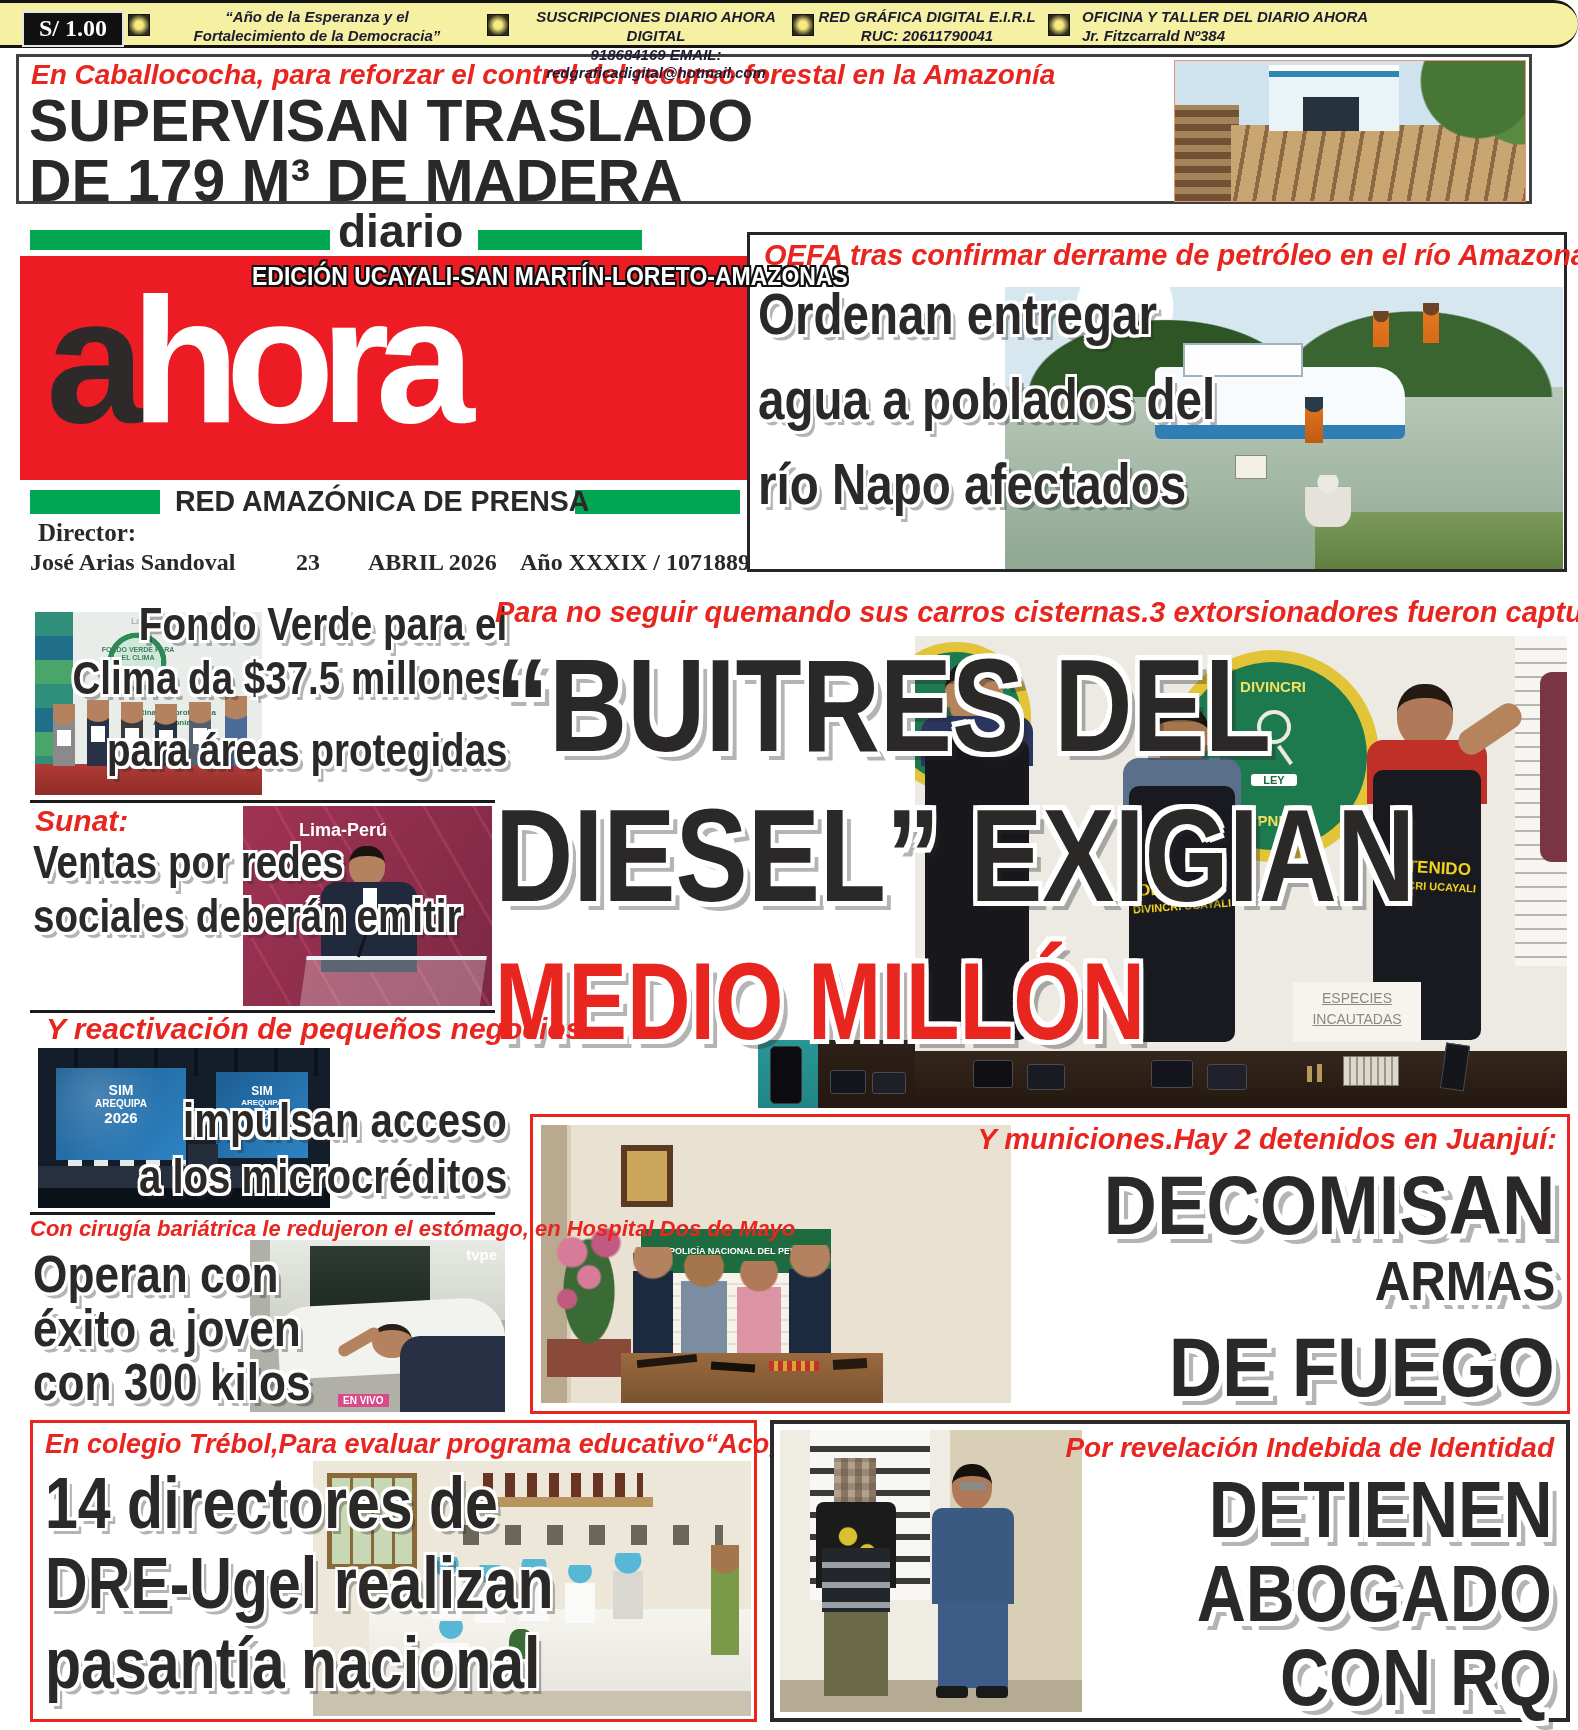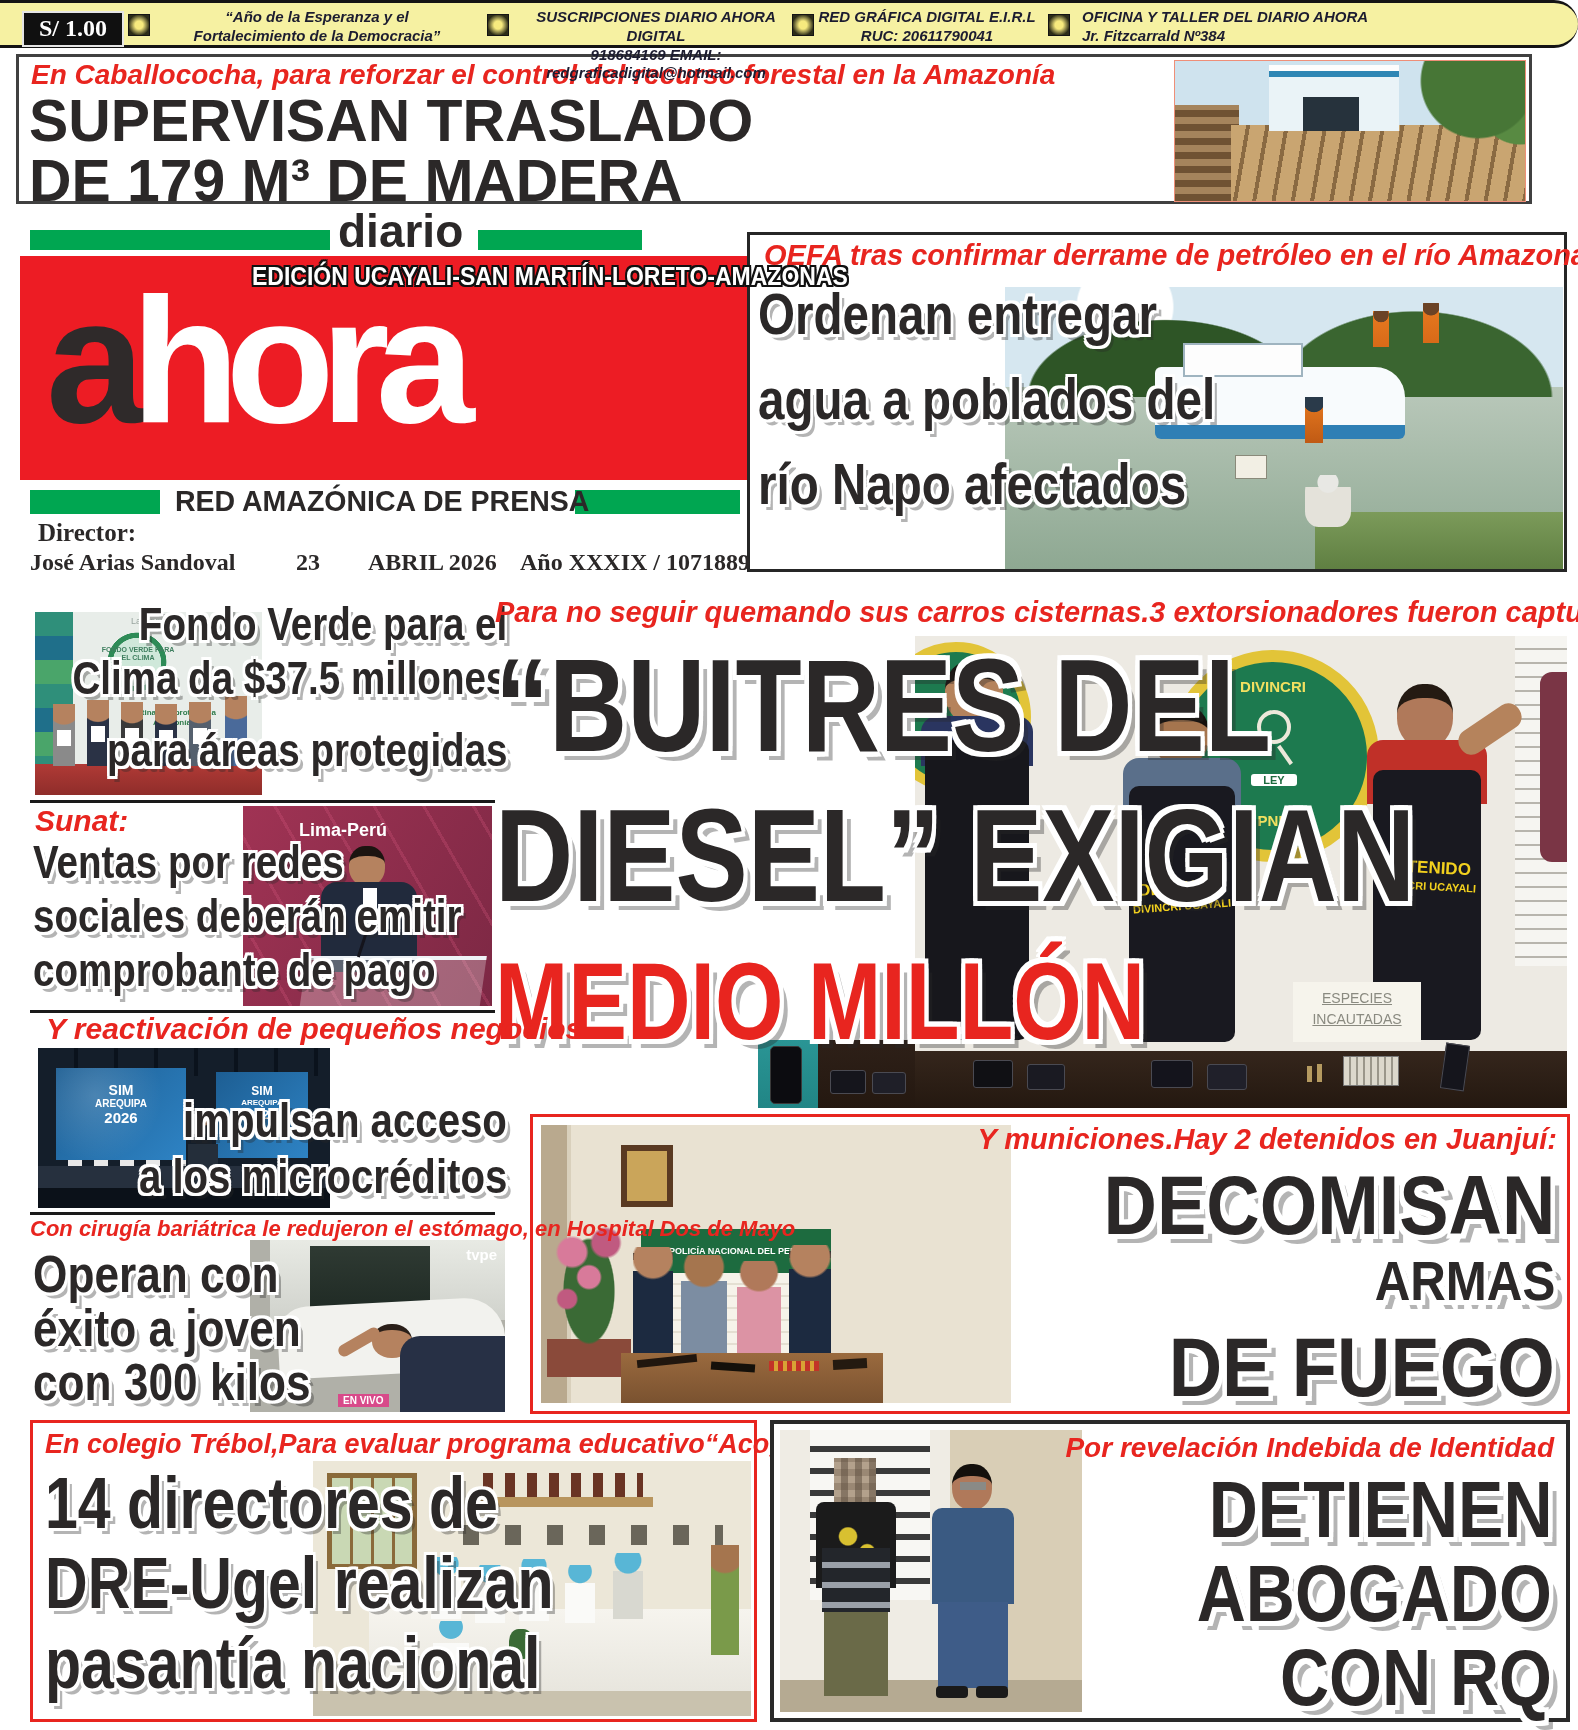--- a/index.html
+++ b/index.html
@@ -164,21 +164,20 @@
   <div class="ph" style="left:243px;top:806px;width:249px;height:200px;
       background:repeating-linear-gradient(60deg,rgba(0,0,0,0) 0 40px,rgba(220,90,130,.25) 40px 43px),linear-gradient(120deg,#a03354,#7c2844);">
     <div class="chip" style="left:56px;top:14px;font-size:18px;">Lima-Perú</div>
     <div class="s" style="left:106px;top:40px;width:36px;height:40px;border-radius:45%;background:#b5825f;border-top:10px solid #1c1410;box-sizing:border-box;"></div>
     <div class="s" style="left:78px;top:76px;width:96px;height:90px;border-radius:16px 16px 0 0;background:linear-gradient(#ffffff,#ffffff) 42px 6px/14px 30px no-repeat,linear-gradient(#4a7ab5,#4a7ab5) 47px 10px/7px 42px no-repeat,#212a3c;"></div>
     <div class="s" style="left:60px;top:150px;width:180px;height:50px;background:rgba(255,255,255,.28);border-top:4px solid #eef2f6;transform:skewX(-8deg);"></div>
     <div class="s" style="left:120px;top:112px;width:3px;height:40px;background:#14141c;transform:rotate(18deg);"></div>
   </div>
   <div class="ln ink ol1" style="left:33px;top:838px;font-size:47px;"><span class="cx" style="--sx:.82">Ventas por redes</span></div>
   <div class="ln ink ol1" style="left:33px;top:892px;font-size:47px;"><span class="cx" style="--sx:.82">sociales deberán emitir</span></div>
-  <div class="ln ink ol1" style="left:33px;top:946px;font-size:47px;"><span class="cx" style="--sx:.82">comprobante de pago</span></div>
 
   <div class="rule" style="left:30px;top:1010px;width:465px;"></div>
 
   <div class="kick" style="left:46px;top:1012px;font-size:30px;">Y reactivación de pequeños negocios</div>
   <div class="ph" style="left:38px;top:1048px;width:292px;height:160px;background-color:#141e2a;
       background-image:
         linear-gradient(#26303e,#26303e),
         linear-gradient(#0b1119,#0b1119),
         repeating-linear-gradient(90deg,#e8e8e8 0 14px,rgba(0,0,0,0) 14px 26px),
         repeating-linear-gradient(90deg,rgba(0,0,0,0) 0 36px,#0a121c 36px 40px);

